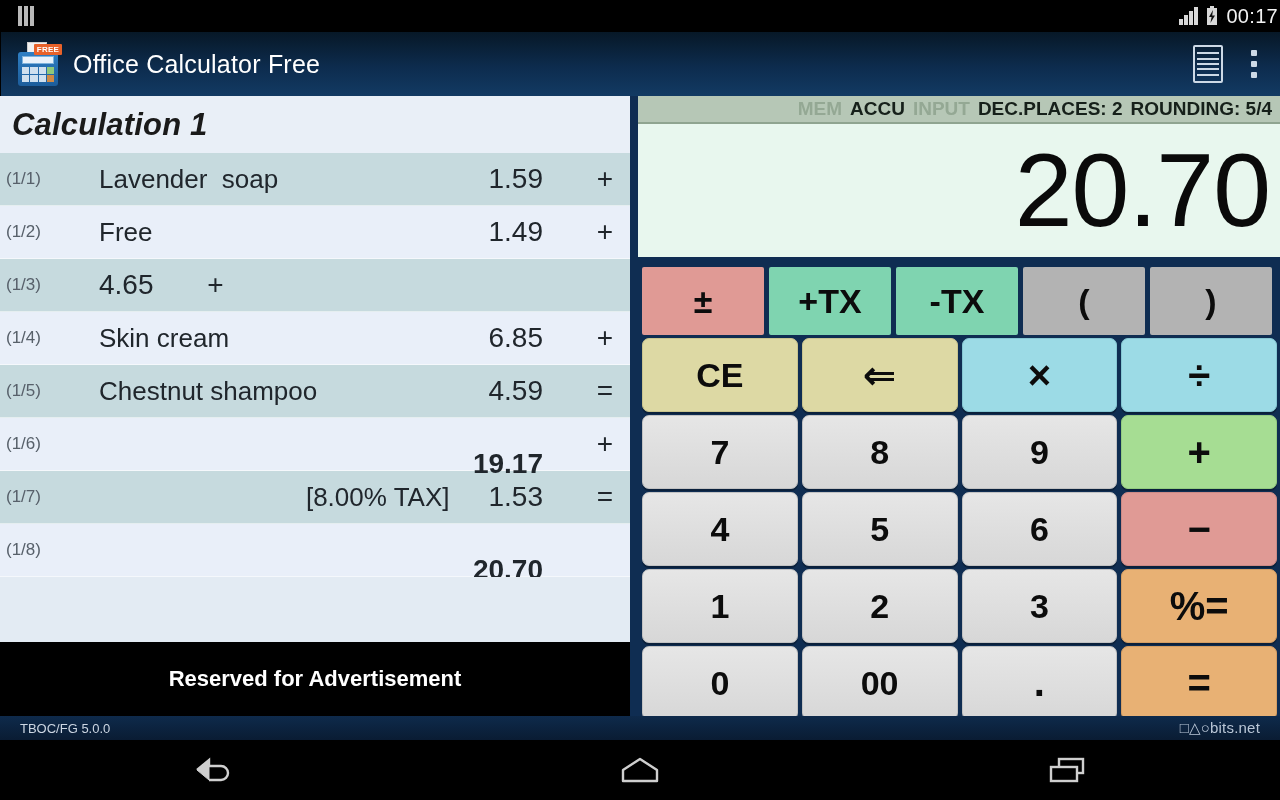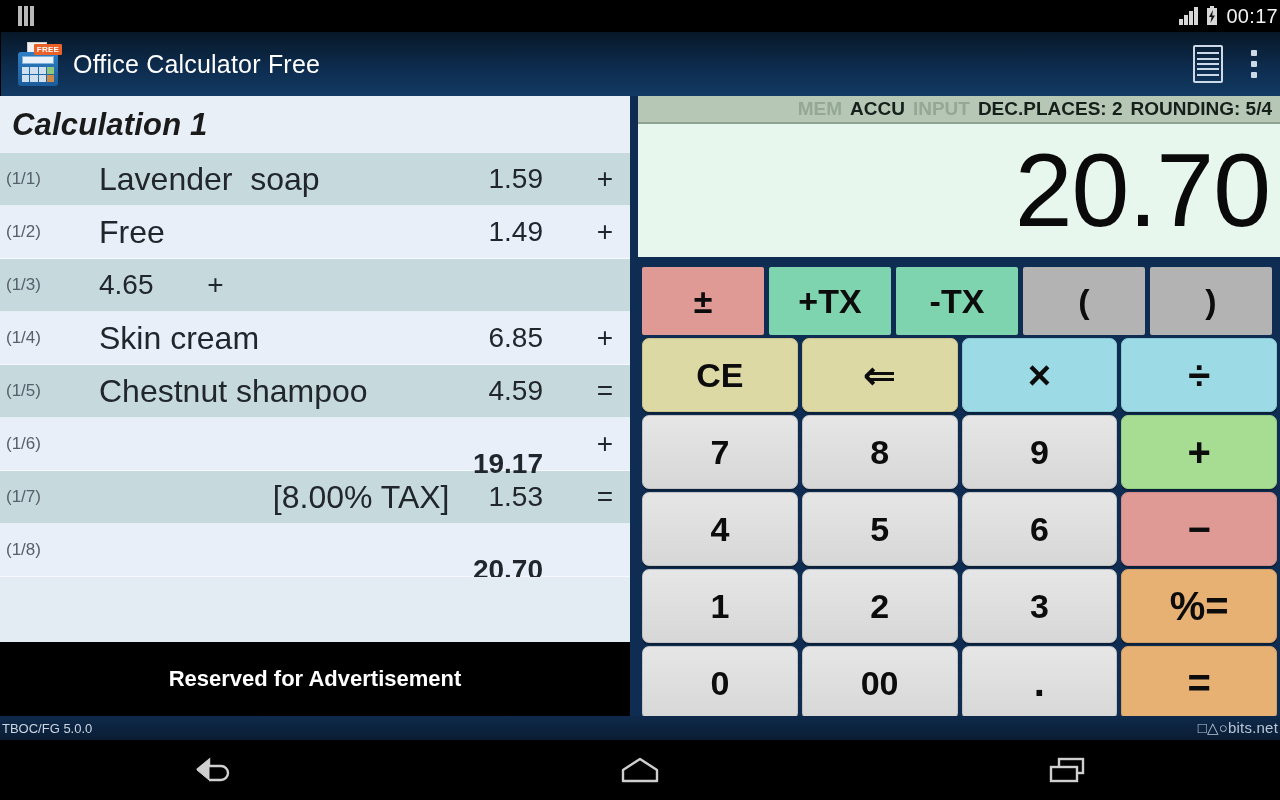--- a/index.html
+++ b/index.html
@@ -68,21 +68,21 @@
   }
   .tape-rows{flex:0 0 auto;}
   .tape-row{
     height:53px;display:flex;align-items:center;padding:0 14px 0 6px;
     border-bottom:1px solid rgba(255,255,255,.55);
     gap:39px;
   }
   .tape-row.odd{background:#c6dade;}
   .tape-row.even{background:#e9eff9;}
   .r-idx{font-size:17px;color:#57606a;width:54px;flex:0 0 auto;}
-  .r-label{font-size:32px;color:#20262c;flex:1 1 auto;white-space:pre;}
+  .r-label{font-size:26px;color:#20262c;flex:1 1 auto;white-space:pre;}
   .r-val{font-size:28px;color:#20262c;text-align:right;margin-right:12px;}
   .r-val.bold{font-weight:bold;margin-top:40px;}
   .r-op{font-size:28px;color:#20262c;width:22px;text-align:center;flex:0 0 auto;}
   .tape-fill{flex:1 1 auto;background:#e3ebf3;}
   .ad-bar{
     height:74px;background:#000;color:#fff;
     display:flex;align-items:center;justify-content:center;
     font-size:22px;font-weight:bold;
   }
 
@@ -128,21 +128,21 @@
   .k-orange{background:#e8b174;border:1px solid #d59e63;}
   .k-big{font-size:40px;}
   .k-dot{font-size:40px;align-items:flex-end;padding-bottom:14px;}
   .back-arrow{font-size:40px;line-height:1;}
 
   
   .footer{
     position:absolute;left:0;top:716px;width:1280px;height:24px;
     background:linear-gradient(180deg,#0e2a4b,#0a1c33);
     display:flex;align-items:center;justify-content:space-between;
-    padding:0 2px;color:#ccd6e2;font-size:13px;
+    padding:0 20px;color:#ccd6e2;font-size:13px;
   }
   .footer .right{color:#b9c6d6;font-size:15px;letter-spacing:.2px;}
 
   
   .navbar{
     position:absolute;left:0;top:740px;width:1280px;height:60px;background:#000;
     display:flex;align-items:center;justify-content:space-around;
   }
   .nav-btn{width:120px;height:48px;display:flex;align-items:center;justify-content:center;}
 </style>

